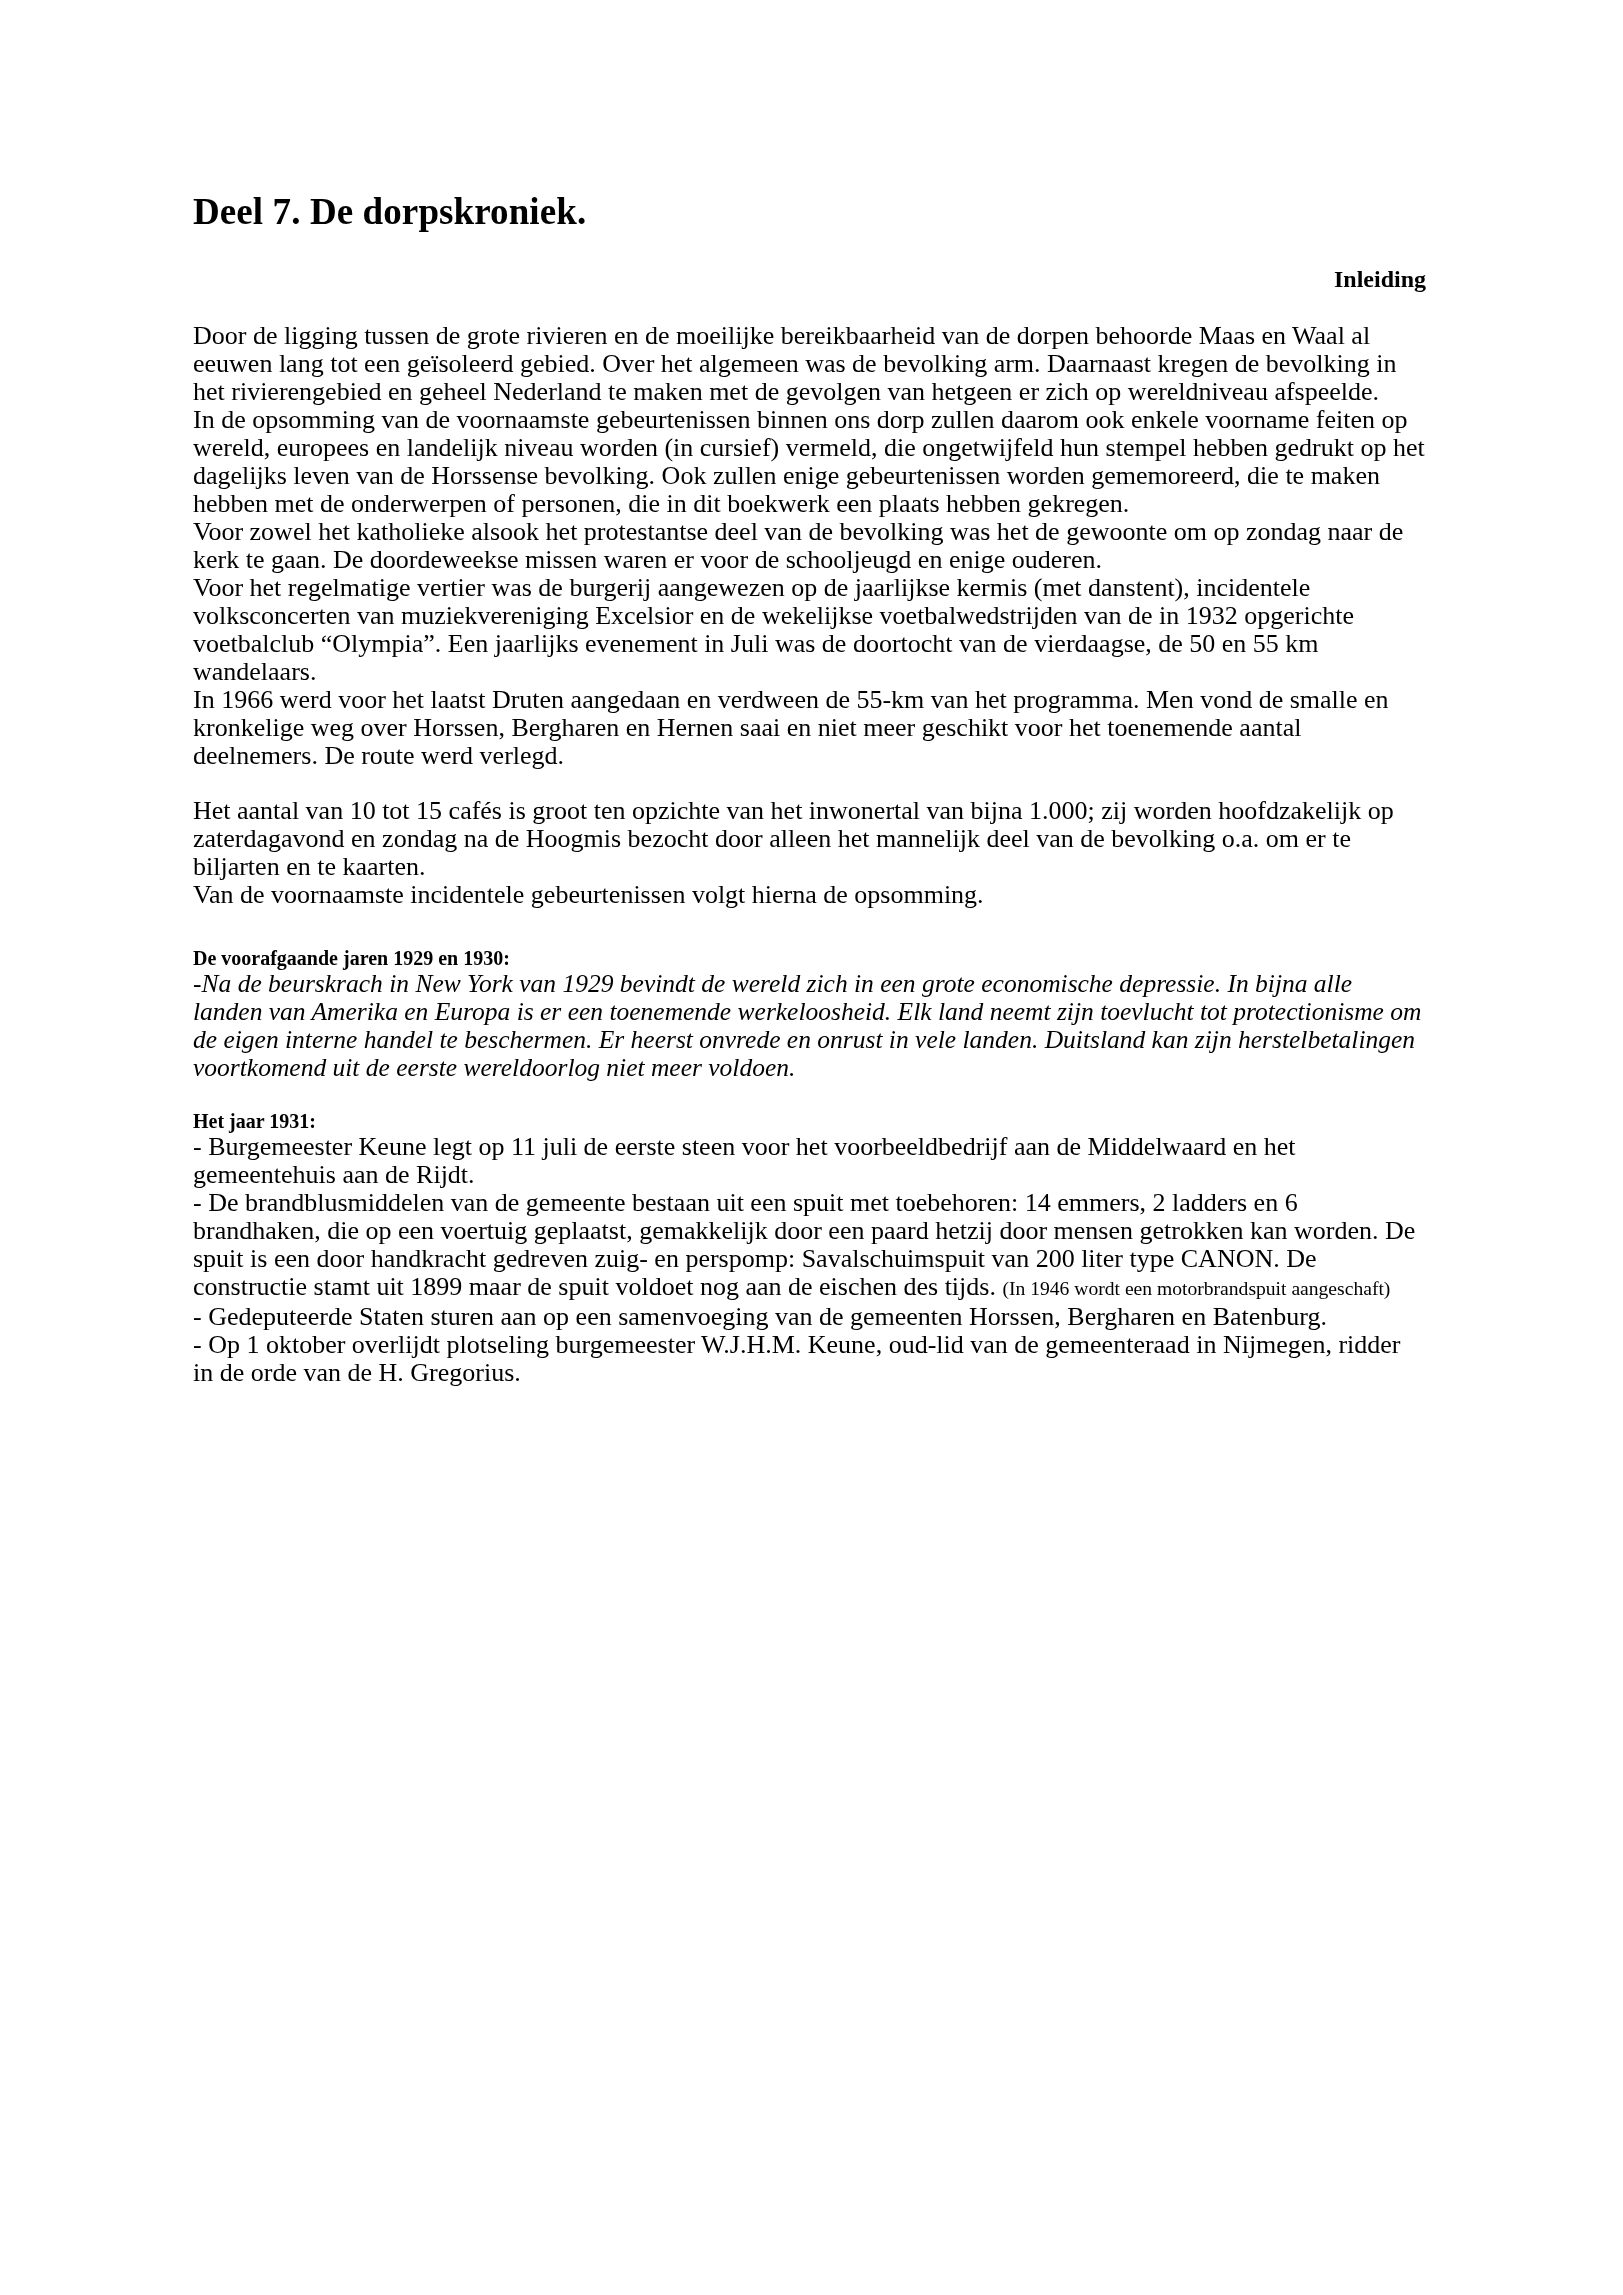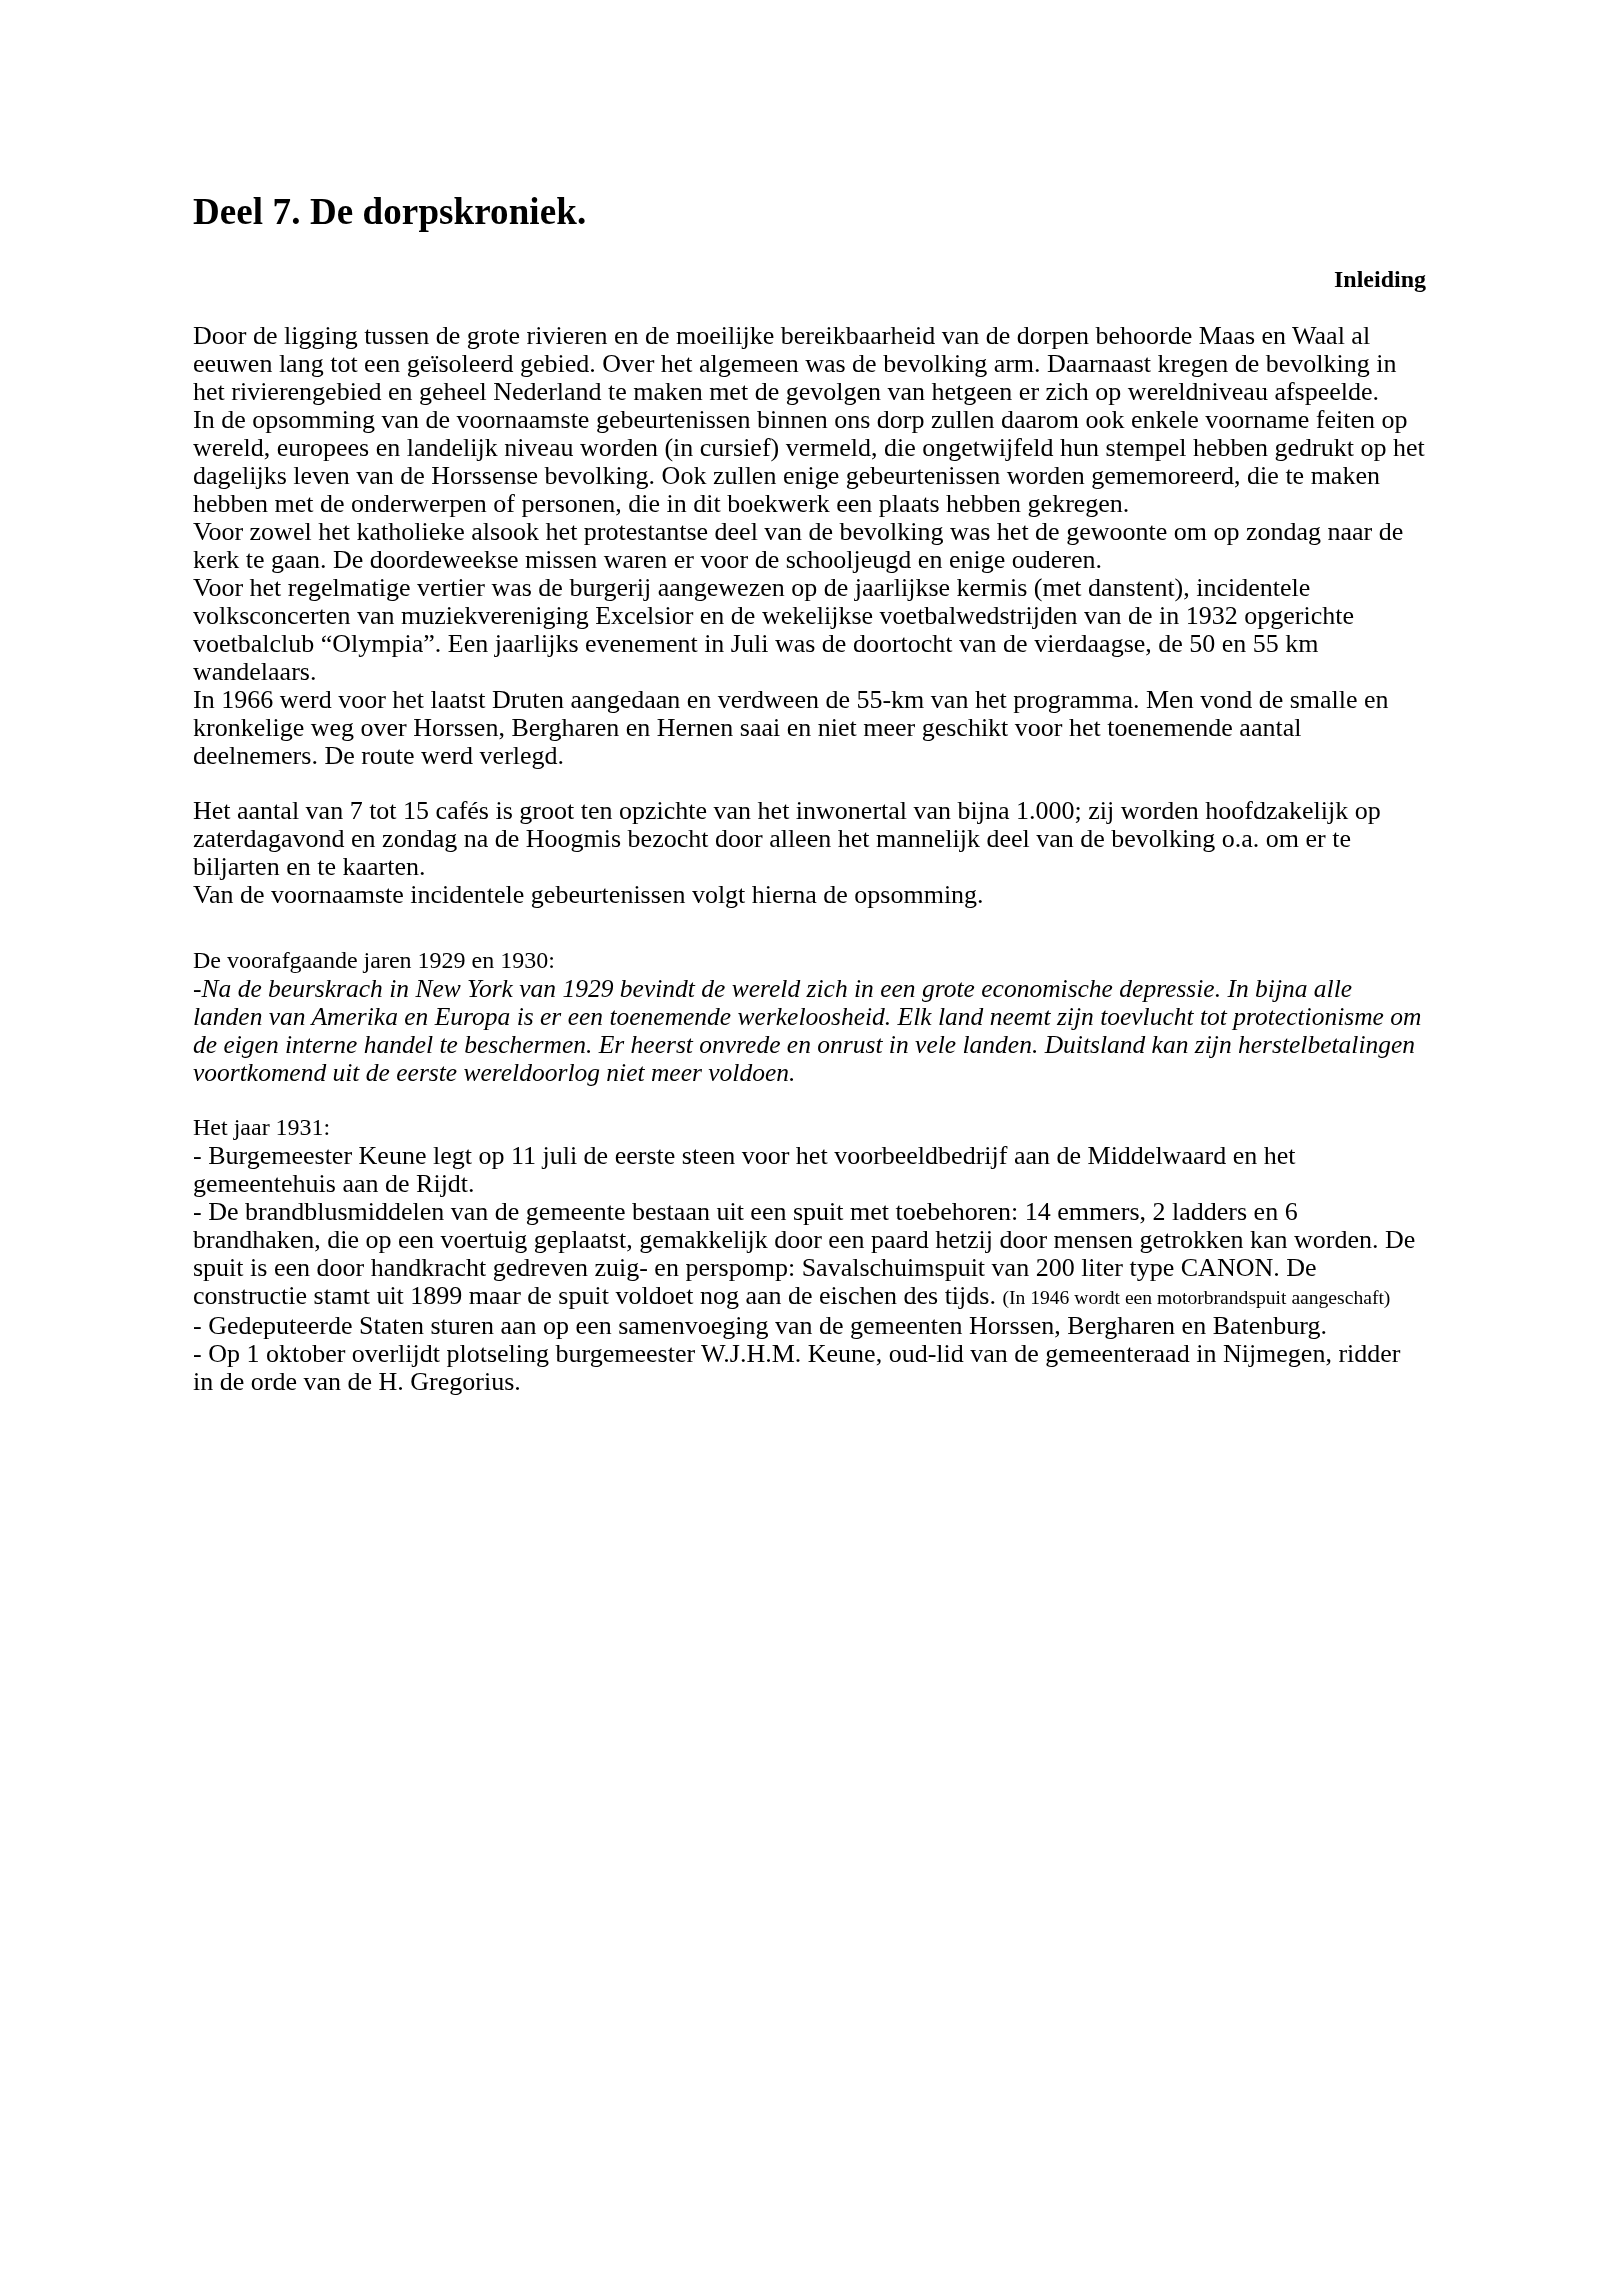--- a/index.html
+++ b/index.html
@@ -33,22 +33,22 @@
     letter-spacing: 0.1px;
   }
   .section-title {
     font-size: 24px;
     font-weight: bold;
     line-height: 1.15;
     margin: 34px 0 0 0;
     text-align: right;
   }
   .sub-title {
-    font-size: 24px;
-    font-weight: normal;
+    font-size: 20px;
+    font-weight: bold;
     line-height: 1.15;
     margin: 0;
   }
   .body-par {
     font-size: 26px;
     line-height: 28px;
     margin: 0;
     text-align: left;
   }
   .ital {
@@ -98,21 +98,21 @@
     <p class="body-par"><span>In de opsomming van de voornaamste gebeurtenissen binnen ons dorp zullen daarom ook enkele voorname feiten op wereld, europees en landelijk niveau worden (</span><span class="ital">in cursief</span><span>) vermeld, die ongetwijfeld hun stempel hebben gedrukt op het dagelijks leven van de Horssense bevolking. Ook zullen enige gebeurtenissen worden gememoreerd, die te maken hebben met de onderwerpen of personen, die in dit boekwerk een plaats hebben gekregen.</span></p>
 
     <p class="body-par">Voor zowel het katholieke alsook het protestantse deel van de bevolking was het de gewoonte om op zondag naar de kerk te gaan. De doordeweekse missen waren er voor de schooljeugd en enige ouderen.</p>
 
     <p class="body-par">Voor het regelmatige vertier was de burgerij aangewezen op de jaarlijkse kermis (met danstent), incidentele volksconcerten van muziekvereniging Excelsior en de wekelijkse voetbalwedstrijden van de in 1932 opgerichte voetbalclub “Olympia”. Een jaarlijks evenement in Juli was de doortocht van de vierdaagse, de 50 en 55 km wandelaars.</p>
 
     <p class="body-par">In 1966 werd voor het laatst Druten aangedaan en verdween de 55-km van het programma. Men vond de smalle en kronkelige weg over Horssen, Bergharen en Hernen saai en niet meer geschikt voor het toenemende aantal deelnemers. De route werd verlegd.</p>
 
     <div class="spacer-sm"></div>
 
-    <p class="body-par">Het aantal van 7 tot 15 cafés is groot ten opzichte van het inwonertal van bijna 1.000; zij worden hoofdzakelijk op zaterdagavond en zondag na de Hoogmis bezocht door alleen het mannelijk deel van de bevolking o.a. om er te biljarten en te kaarten.</p>
+    <p class="body-par">Het aantal van 10 tot 15 cafés is groot ten opzichte van het inwonertal van bijna 1.000; zij worden hoofdzakelijk op zaterdagavond en zondag na de Hoogmis bezocht door alleen het mannelijk deel van de bevolking o.a. om er te biljarten en te kaarten.</p>
 
     <p class="body-par">Van de voornaamste incidentele gebeurtenissen volgt hierna de opsomming.</p>
 
     <div class="spacer-md"></div>
 
     <h3 class="sub-title">De voorafgaande jaren 1929 en 1930:</h3>
 
     <p class="ital-par">-Na de beurskrach in New York van 1929 bevindt de wereld zich in een grote economische depressie. In bijna alle landen van Amerika en Europa is er een toenemende werkeloosheid. Elk land neemt zijn toevlucht tot protectionisme om de eigen interne handel te beschermen. Er heerst onvrede en onrust in vele landen. Duitsland kan zijn herstelbetalingen voortkomend uit de eerste wereldoorlog niet meer voldoen.</p>
 
     <div class="spacer-sm"></div>

